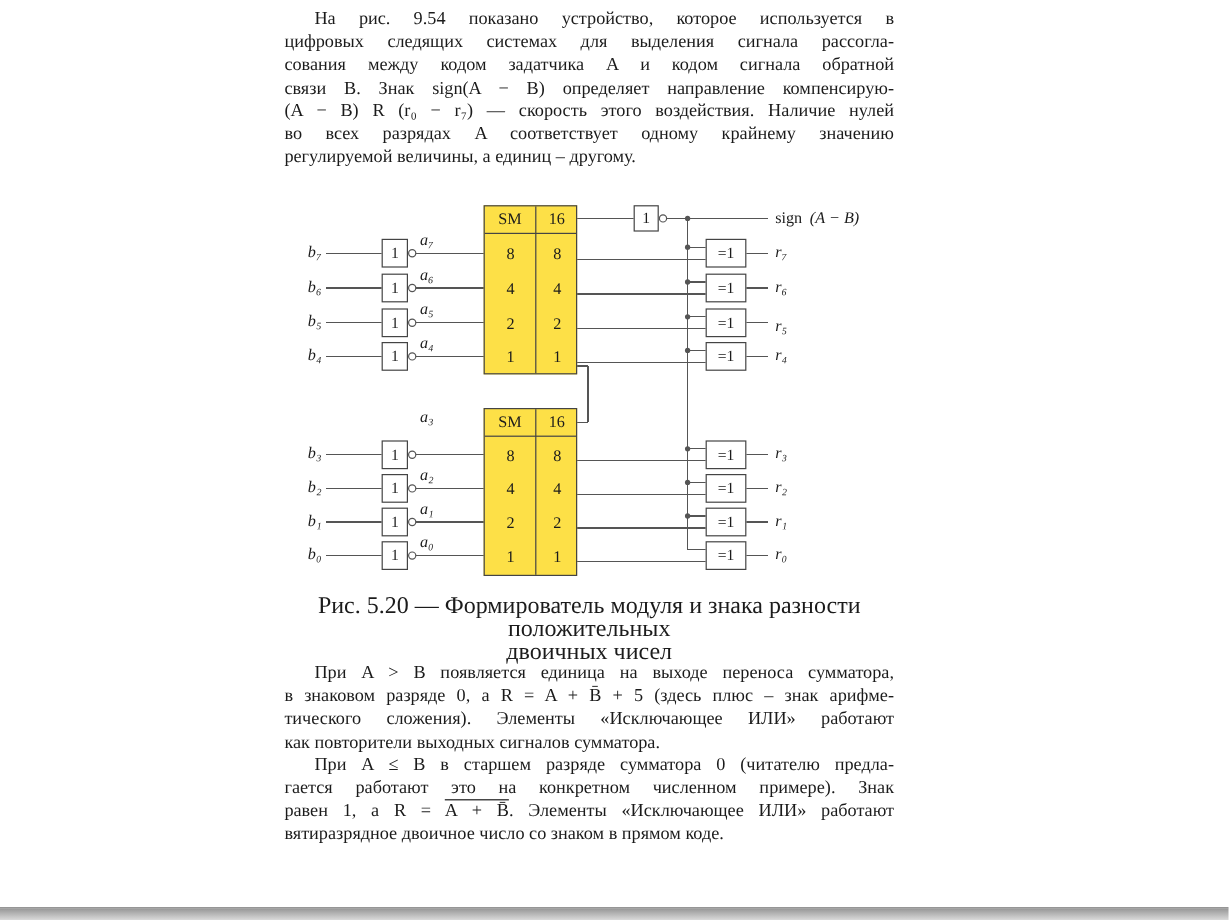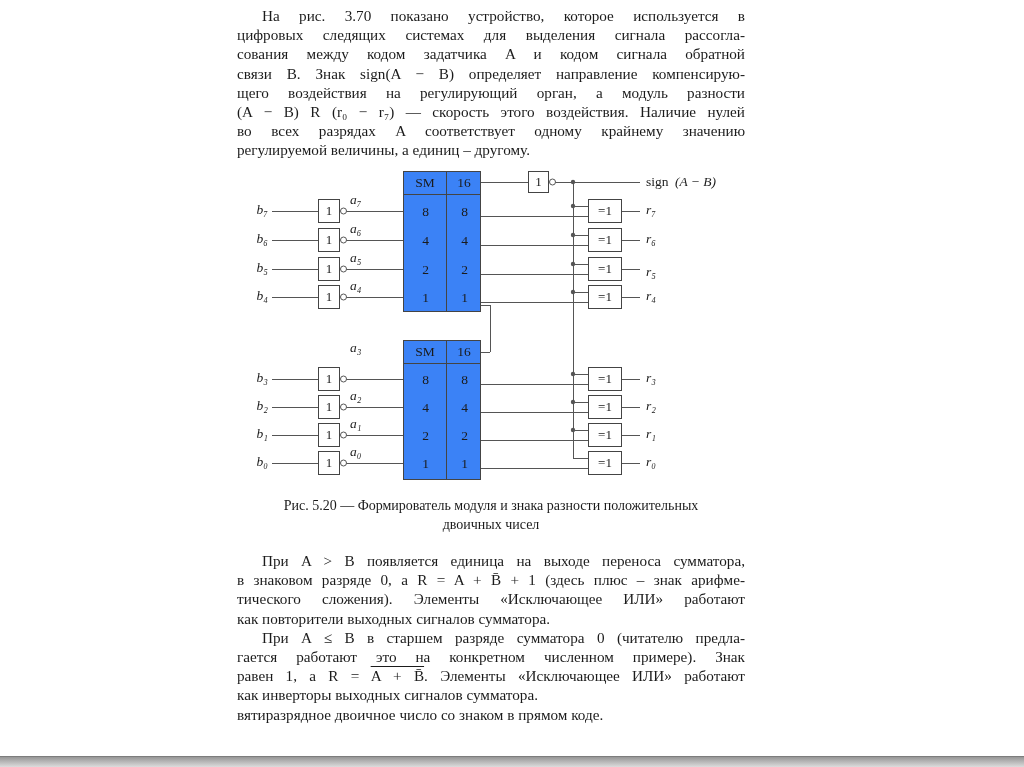--- a/index.html
+++ b/index.html
@@ -8,51 +8,50 @@
     overflow:hidden; font-family:"Liberation Serif","DejaVu Serif",serif;
     color:#1b1b1b;
   }
   
   .textblock { position:absolute; left:237px; width:508px; font-size:15.2px; line-height:19.2px; }
   .tline { text-align:justify; text-align-last:justify; white-space:normal; }
   .tline.pl { text-align:right; text-align-last:left; }
   .ind { text-indent:25px; }
   .overline { text-decoration:overline; }
   
-  .caption { position:absolute; left:237px; width:508px; top:496px; font-size:14px; line-height:19px; text-align:center; }
+  .caption { position:absolute; left:237px; width:508px; top:496px; font-size:20px; line-height:19px; text-align:center; }
   
   .wires { position:absolute; left:0; top:0; }
   .box {
     position:absolute; border:1px solid #444; background:#fff; box-sizing:border-box;
     display:flex; align-items:center; justify-content:center;
     font-size:13px; font-style:normal;
   }
-  .smbox { position:absolute; border:1px solid #444; background:#3b82f6; box-sizing:border-box; }
+  .smbox { position:absolute; border:1px solid #444; background:#fde047; box-sizing:border-box; }
   .sm-divider { position:absolute; left:42px; top:0; bottom:0; width:1px; background:#444; }
   .sm-header { position:absolute; left:0; right:0; top:0; height:22px; border-bottom:1px solid #444; font-size:13.5px; }
   .sm-name { position:absolute; left:0; width:42px; top:0; line-height:21px; text-align:center; }
   .sm-num  { position:absolute; left:43px; width:34px; top:0; line-height:21px; text-align:center; }
   .sm-weight { position:absolute; left:1px; width:41px; text-align:center; font-size:13.5px; line-height:18px; }
   .sm-weight.right { left:44px; width:33px; }
   .dlabel { position:absolute; font-size:13.5px; font-style:italic; line-height:16px; white-space:nowrap; }
   .blabel { width:26px; text-align:right; }
   .bottombar { position:absolute; left:0; right:0; bottom:0; height:10px;
     background:linear-gradient(180deg,#969696,#dcdcdc); border-top:1px solid #7d7d7d; }
 </style>
 </head>
 <body>
 
 <div class="page">
 
   <div class="textblock" style="top:6px">
-    <div class="tline ind">На рис. 3.70 показано устройство, которое используется в</div>
+    <div class="tline ind">На рис. 9.54 показано устройство, которое используется в</div>
     <div class="tline">цифровых следящих системах для выделения сигнала рассогла-</div>
     <div class="tline">сования между кодом задатчика A и кодом сигнала обратной</div>
     <div class="tline">связи B. Знак sign(A − B) определяет направление компенсирую-</div>
-    <div class="tline">щего воздействия на регулирующий орган, а модуль разности</div>
     <div class="tline">(A − B)  R (r₀ − r₇) — скорость этого воздействия. Наличие нулей</div>
     <div class="tline">во всех разрядах A соответствует одному крайнему значению</div>
     <div class="tline pl">регулируемой величины, а единиц – другому.</div>
   </div>
 
   <div>
 
     <svg class="wires" width="1024" height="767" stroke="#555" stroke-width="1" shape-rendering="crispEdges">
 
       <line x1="272" y1="211" x2="318" y2="211"></line>
@@ -217,24 +216,23 @@
     </div>
   </div>
 
   <div class="caption">
     <div>Рис. 5.20 — Формирователь модуля и знака разности положительных</div>
     <div>двоичных чисел</div>
   </div>
 
   <div class="textblock" style="top:551px">
     <div class="tline ind">При A &gt; B появляется единица на выходе переноса сумматора,</div>
-    <div class="tline">в знаковом разряде 0, а R = A + B̄ + 1 (здесь плюс – знак арифме-</div>
+    <div class="tline">в знаковом разряде 0, а R = A + B̄ + 5 (здесь плюс – знак арифме-</div>
     <div class="tline">тического сложения). Элементы «Исключающее ИЛИ» работают</div>
     <div class="tline pl">как повторители выходных сигналов сумматора.</div>
     <div class="tline ind">При A ≤ B в старшем разряде сумматора 0 (читателю предла-</div>
     <div class="tline">гается работают это на конкретном численном примере). Знак</div>
     <div class="tline"><span>равен 1, а R = </span><span class="overline">A + B̄</span><span>. Элементы «Исключающее ИЛИ» работают</span></div>
-    <div class="tline pl">как инверторы выходных сигналов сумматора.</div>
     <div class="tline pl">вятиразрядное двоичное число со знаком в прямом коде.</div>
   </div>
 
   <div class="bottombar"></div>
 </div>
 
 </body></html>

